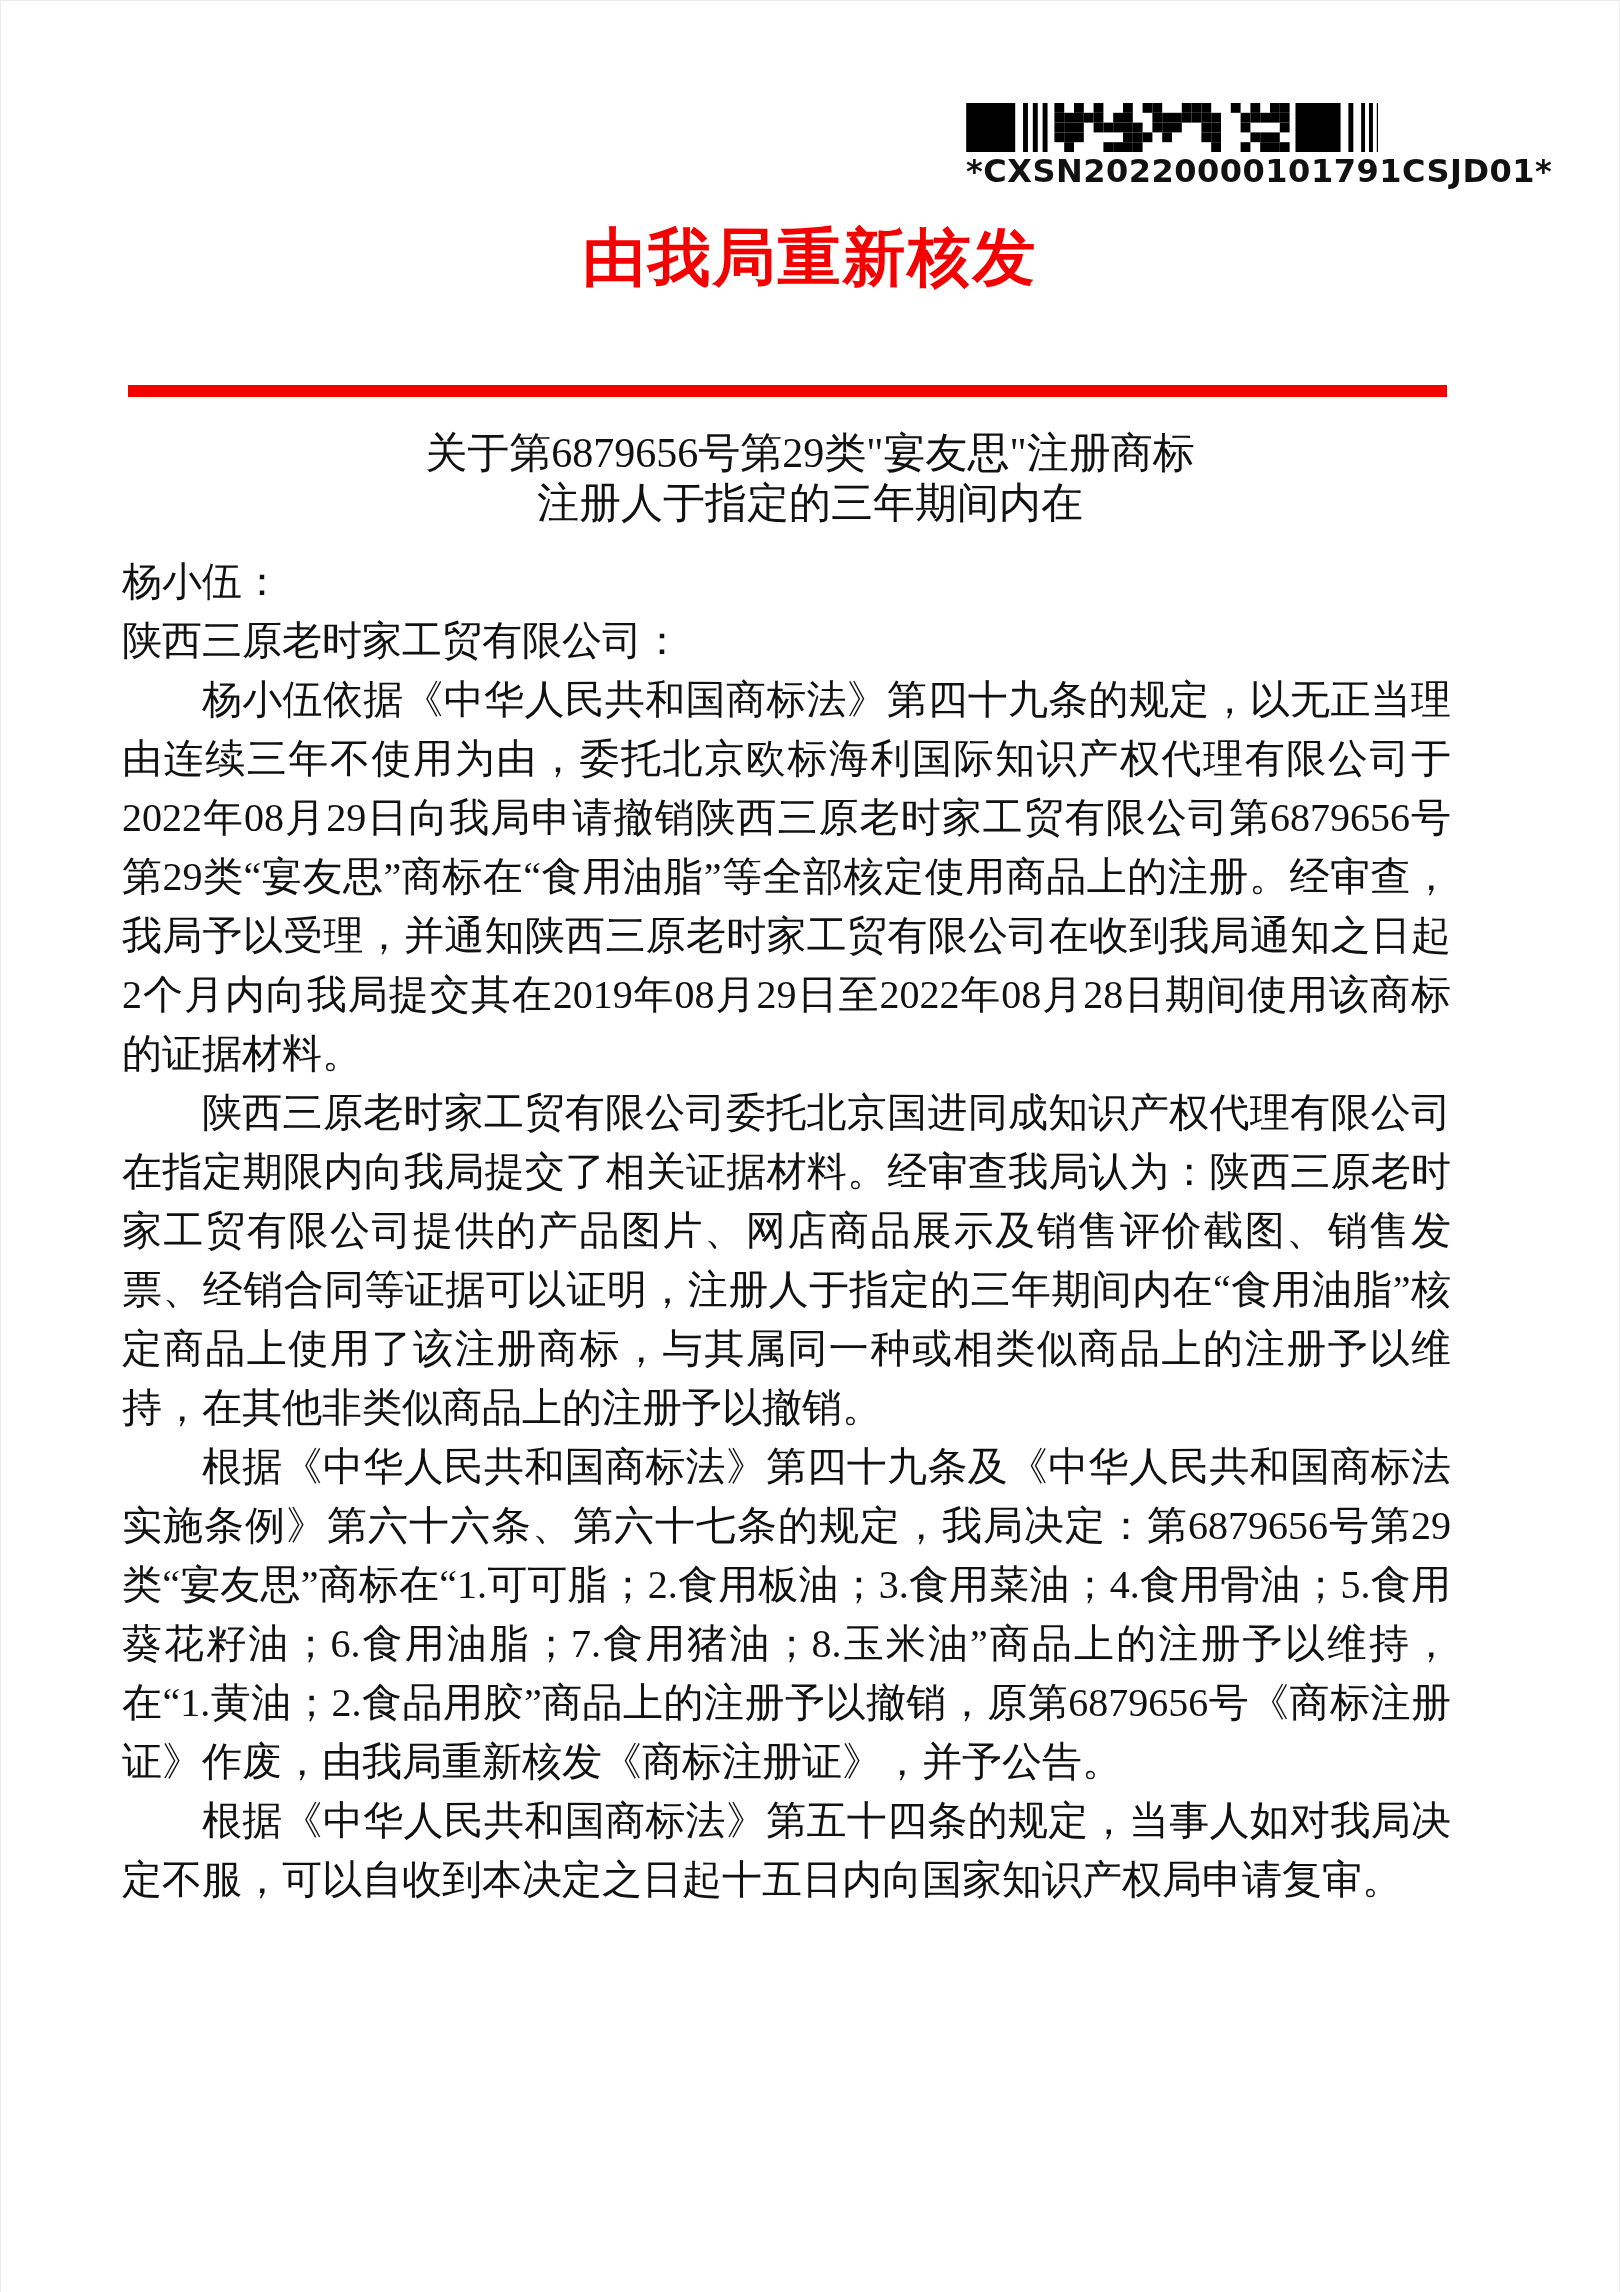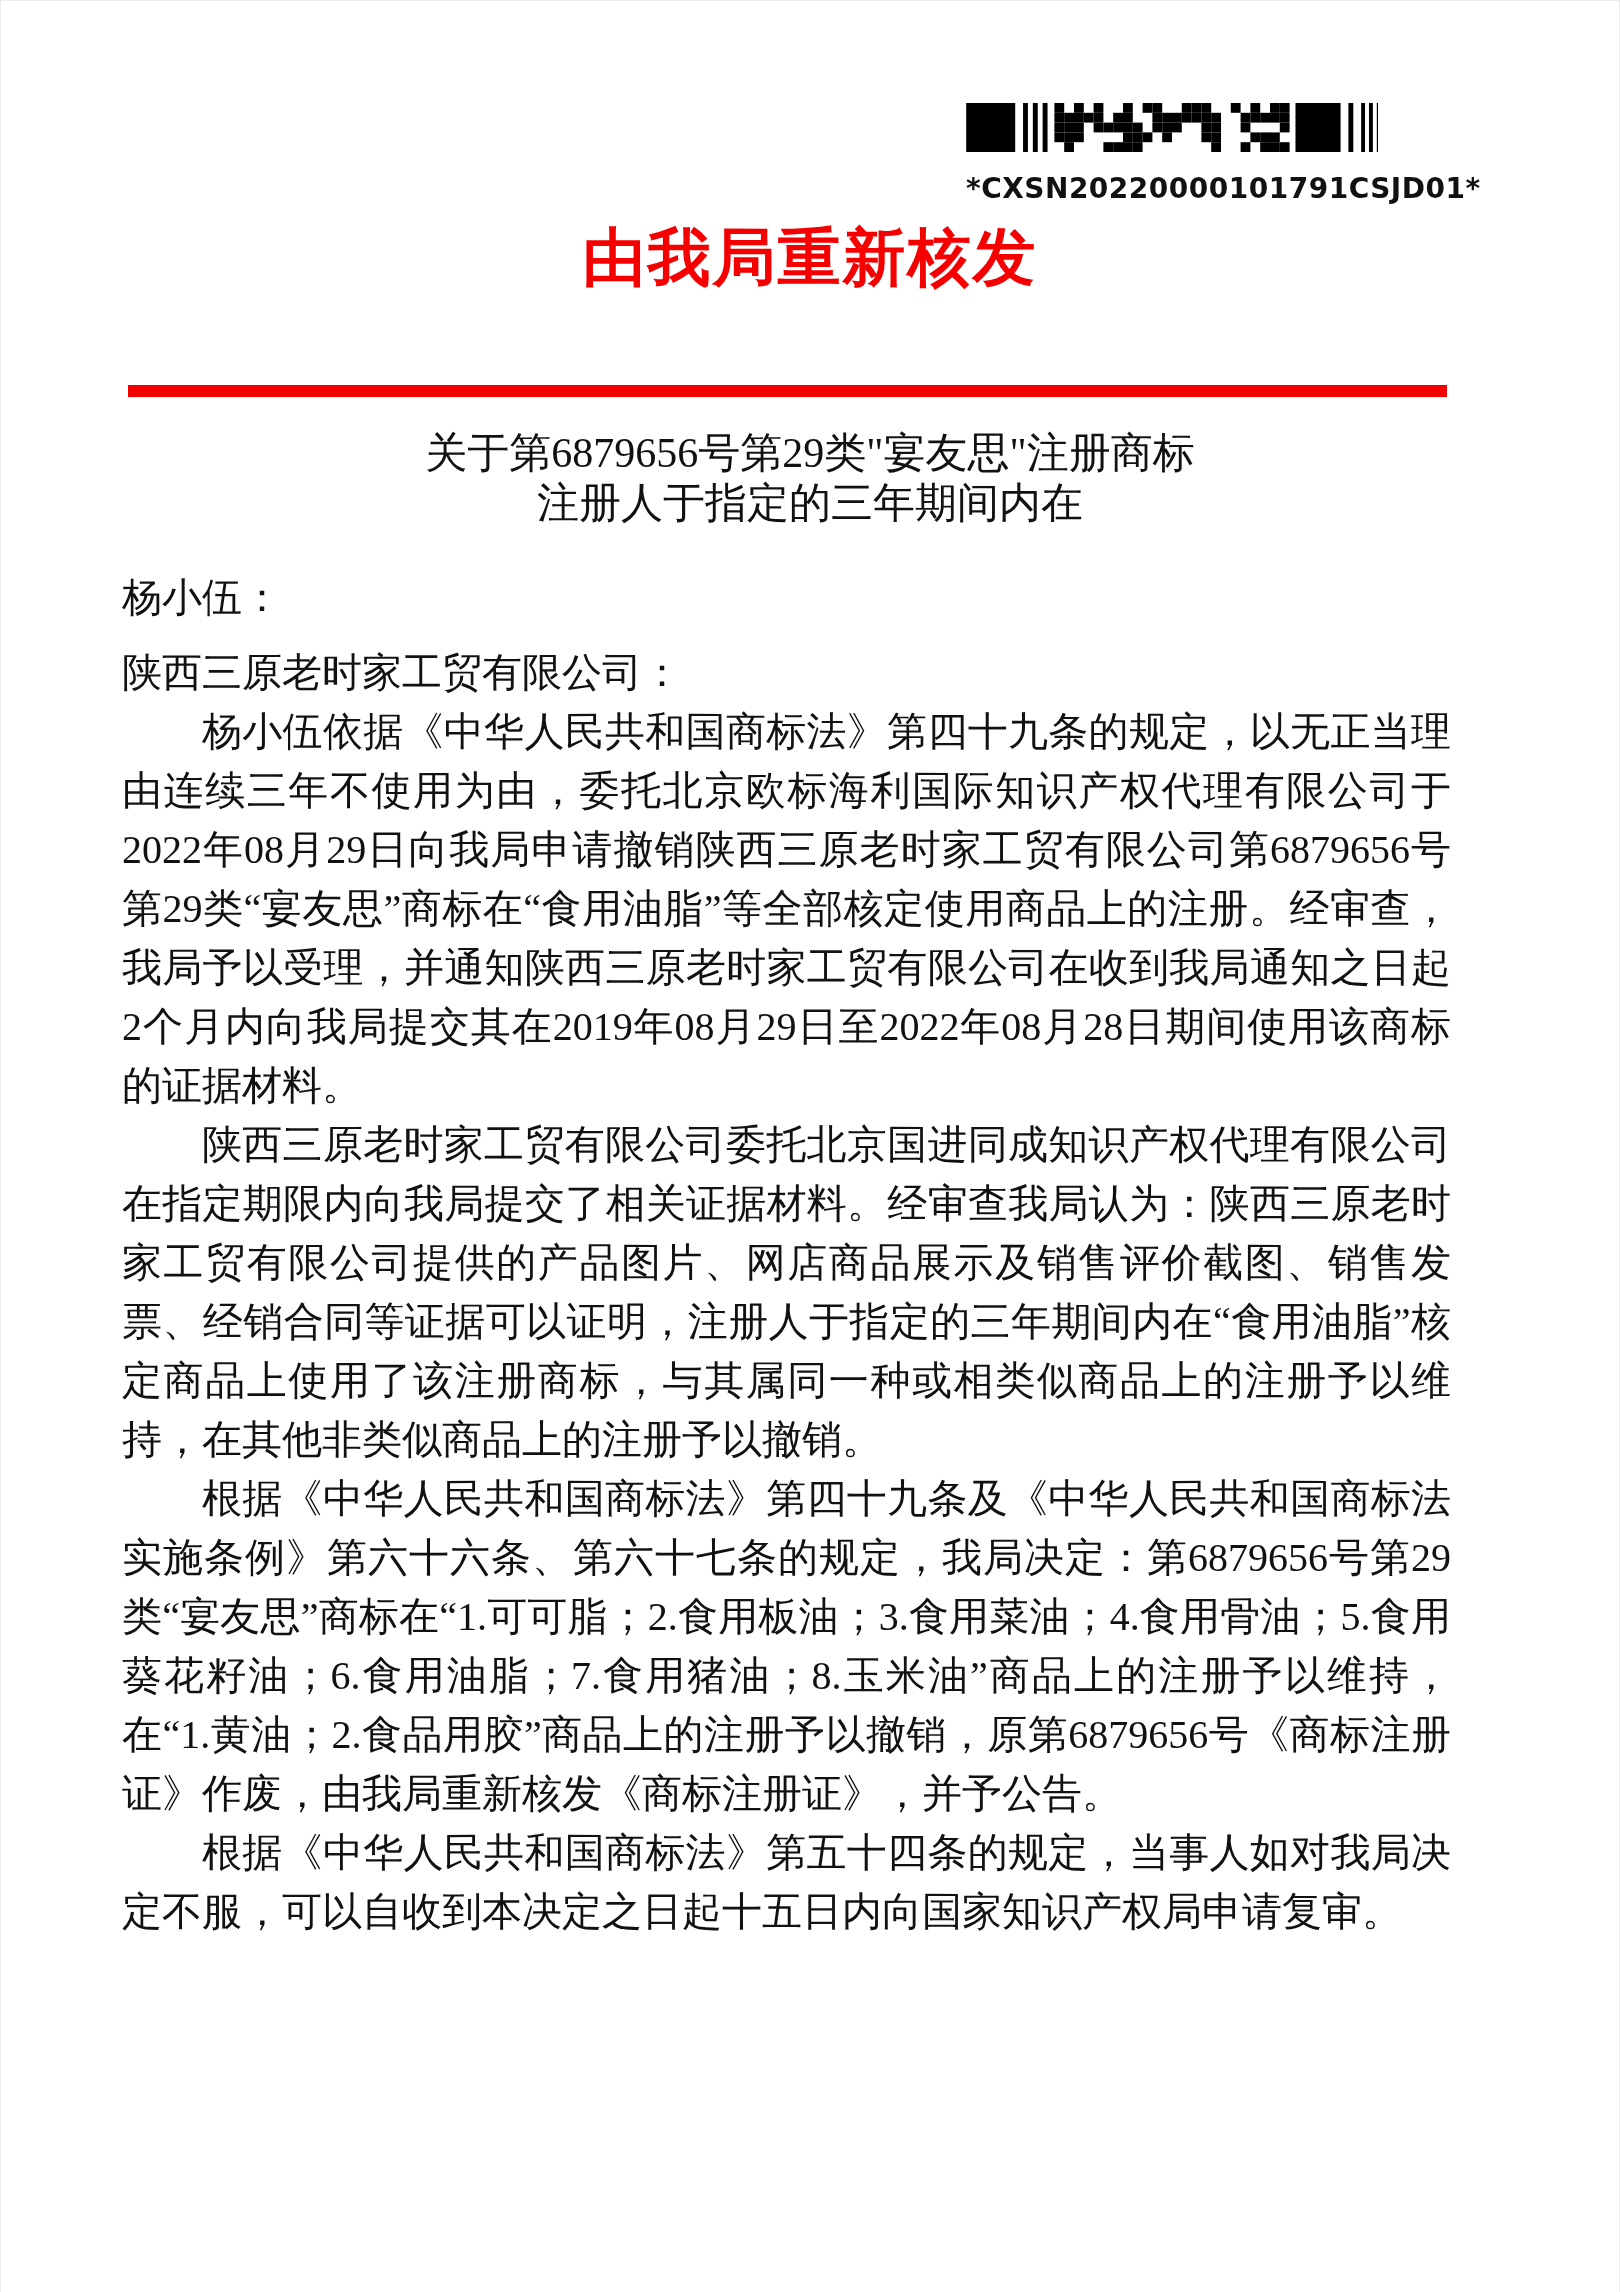--- a/index.html
+++ b/index.html
@@ -25,24 +25,24 @@
     top: 102px;
     width: 412px;
     text-align: center;
   }
   .barcode-svg {
     display: block;
     width: 412px;
     height: 49px;
   }
   .barcode-text {
-    margin-top: 20px;
+    margin-top: 0;
     font-family: "DejaVu Sans", "Liberation Sans", sans-serif;
     font-weight: bold;
-    font-size: 28px;
+    font-size: 32px;
     letter-spacing: 0.5px;
     white-space: nowrap;
     color: #111111;
   }
   
   .agency-title {
     position: absolute;
     left: 0;
     top: 223px;
     width: 100%;
@@ -85,21 +85,20 @@
     position: absolute;
     left: 121px;
     top: 551px;
     width: 1329px;
     font-size: 40px;
     line-height: 59px;
     color: #111111;
   }
   .recipient {
     text-align: left;
-    margin-top: 16px;
   }
   .para {
     margin: 0;
     text-indent: 2em;
     text-align: justify;
     text-justify: inter-ideograph;
   }
 </style>
 </head>
 <body>

